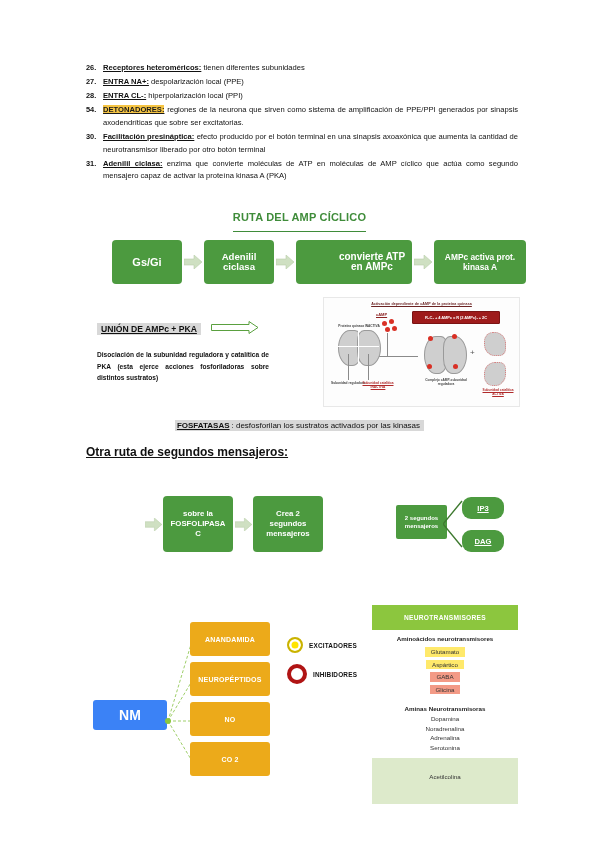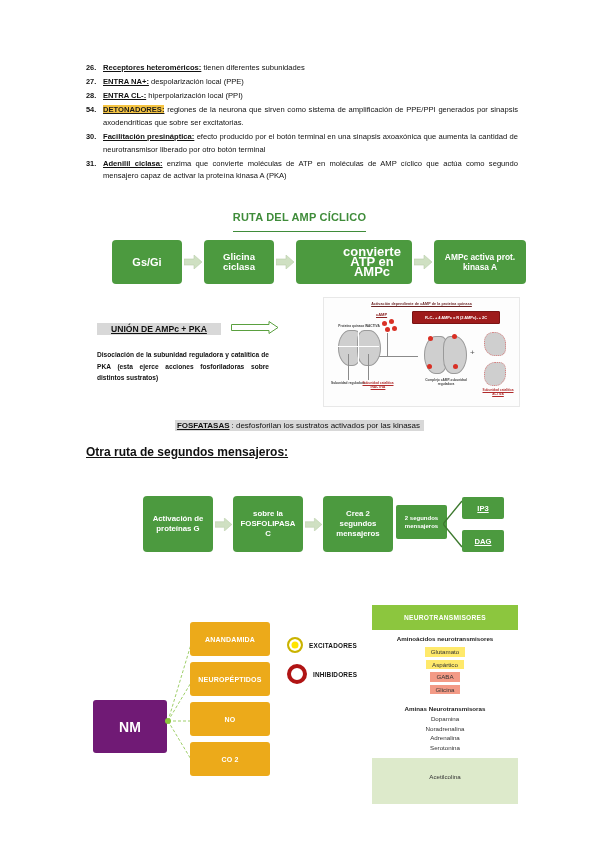--- a/index.html
+++ b/index.html
@@ -27,31 +27,31 @@
 
   
   .flow1{position:absolute;left:112px;top:240px;display:flex;align-items:center;}
   .gbox{
     background:#4c9a3f;color:#fff;border-radius:4px;
     display:flex;align-items:center;justify-content:center;text-align:center;
     font-size:7.8px;line-height:10px;font-weight:600;padding:3px 4px;
   }
   .gbox.b1{width:62px;height:38px;font-size:11px;}
   .gbox.b2{width:62px;height:38px;font-size:9.6px;}
-  .gbox.b3{width:72px;height:38px;font-size:13px;padding-left:40px;}
+  .gbox.b3{width:72px;height:38px;font-size:10px;padding-left:40px;}
   .gbox.b4{width:84px;height:38px;font-size:8.4px;}
   .arw{width:22px;height:38px;display:flex;align-items:center;justify-content:center;}
   .arw svg{display:block;}
 
   
   .union{position:absolute;left:97px;top:320px;width:200px;}
   .union-head{display:flex;align-items:center;gap:10px;}
   .union-head .txt{
     font-size:8.6px;font-weight:bold;background:#d8d8d8;
-    text-decoration:underline;padding:1px 14px;white-space:nowrap;
+    text-decoration:underline;padding:1px 4px;white-space:nowrap;
   }
   .union-body{
     margin-top:11px;font-size:6.6px;line-height:11.5px;font-weight:bold;
     text-align:justify;width:172px;
   }
 
   
   .sci{
     position:absolute;left:323px;top:297px;width:195px;height:108px;
     background:#fdfdfd;border:1px solid #e8e8e8;overflow:hidden;
@@ -89,31 +89,31 @@
   .gbox.c2{width:62px;height:50px;font-size:7.8px;}
   .gbox.c3{width:62px;height:50px;font-size:7.8px;}
   .arw2{width:20px;height:50px;display:flex;align-items:center;justify-content:center;}
   .small2{
     position:absolute;left:396px;top:505px;width:47px;height:30px;background:#4c9a3f;
     color:#fff;border-radius:2px;font-size:6px;line-height:8px;font-weight:600;
     display:flex;align-items:center;justify-content:center;text-align:center;padding:2px;
   }
   .ip3,.dag{
     position:absolute;left:462px;width:42px;height:22px;background:#4c9a3f;color:#fff;
-    border-radius:2px;font-size:7.6px;font-weight:bold;display:flex;align-items:center;
+    border-radius:9px;font-size:7.6px;font-weight:bold;display:flex;align-items:center;
     justify-content:center;
   }
   .ip3{top:497px;} .dag{top:530px;}
   .ip3 u,.dag u{text-decoration:underline;}
   .brace{position:absolute;left:443px;top:497px;width:20px;height:55px;}
 
   
   .nm{
-    position:absolute;left:93px;top:700px;width:74px;height:53px;
-    background:#701a75;color:#fff;border-radius:3px;display:flex;
+    position:absolute;left:93px;top:700px;width:74px;height:30px;
+    background:#3b82f6;color:#fff;border-radius:3px;display:flex;
     align-items:center;justify-content:center;font-size:14px;font-weight:600;
   }
   .obox{
     position:absolute;left:190px;width:80px;height:34px;background:#ecaa1a;
     color:#fff;border-radius:3px;display:flex;align-items:center;justify-content:center;
     font-size:7px;font-weight:bold;letter-spacing:.2px;text-align:center;
   }
   .obox.o1{top:622px;} .obox.o2{top:662px;} .obox.o3{top:702px;} .obox.o4{top:742px;}
   .connectors{position:absolute;left:160px;top:615px;width:40px;height:170px;}
 
@@ -185,21 +185,21 @@
     <span>RUTA DEL AMP CÍCLICO</span>
   </div>
 
   <div class="flow1">
     <div class="gbox b1">Gs/Gi</div>
     <div class="arw">
       <svg width="18" height="14" viewBox="0 0 18 14">
           <path d="M0 4 H10 V0 L18 7 L10 14 V10 H0 Z" fill="#cfe0c2" stroke="#b9cfa9" stroke-width="0.6"></path>
         </svg>
     </div>
-    <div class="gbox b2">Glicina ciclasa</div>
+    <div class="gbox b2">Adenilil ciclasa</div>
     <div class="arw">
       <svg width="18" height="14" viewBox="0 0 18 14">
           <path d="M0 4 H10 V0 L18 7 L10 14 V10 H0 Z" fill="#cfe0c2" stroke="#b9cfa9" stroke-width="0.6"></path>
         </svg>
     </div>
     <div class="gbox b3">convierte ATP en AMPc</div>
     <div class="arw">
       <svg width="18" height="14" viewBox="0 0 18 14">
           <path d="M0 4 H10 V0 L18 7 L10 14 V10 H0 Z" fill="#cfe0c2" stroke="#b9cfa9" stroke-width="0.6"></path>
         </svg>
@@ -257,21 +257,20 @@
     <div class="sci-lbl red" style="left:156px;top:90px;width:36px;">Subunidad catalítica ACTIVA</div>
   </div>
 
   <div class="fosf">
     <span><b>FOSFATASAS</b><span>: desfosforilan los sustratos activados por las kinasas</span></span>
   </div>
 
   <div class="otra">Otra ruta de segundos mensajeros:</div>
 
   <div class="flow2">
-    <div class="gbox c1">Activación de proteínas G</div>
     <div class="arw2">
       <svg width="17" height="13" viewBox="0 0 18 14">
           <path d="M0 4 H10 V0 L18 7 L10 14 V10 H0 Z" fill="#cfe0c2" stroke="#b9cfa9" stroke-width="0.6"></path>
         </svg>
     </div>
     <div class="gbox c2">sobre la FOSFOLIPASA C</div>
     <div class="arw2">
       <svg width="17" height="13" viewBox="0 0 18 14">
           <path d="M0 4 H10 V0 L18 7 L10 14 V10 H0 Z" fill="#cfe0c2" stroke="#b9cfa9" stroke-width="0.6"></path>
         </svg>

